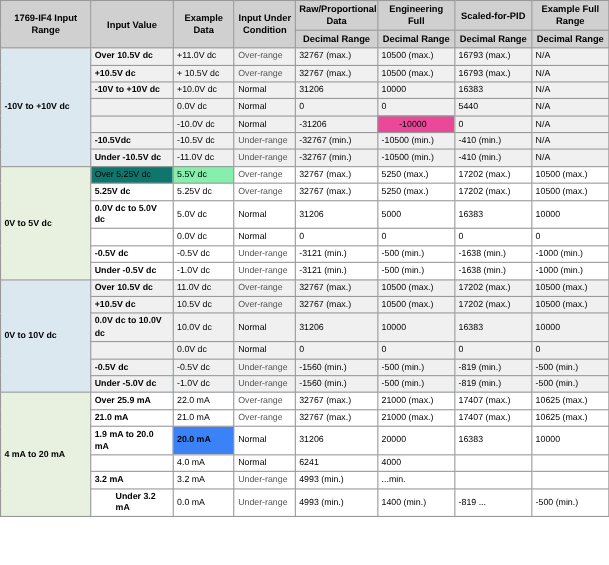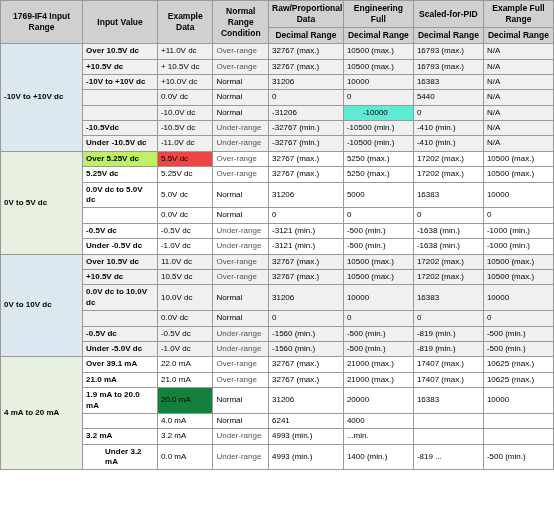--- a/index.html
+++ b/index.html
@@ -63,21 +63,21 @@
       <col class="col-raw">
       <col class="col-eng">
       <col class="col-scaled">
       <col class="col-percent">
     </colgroup>
     <thead>
       <tr>
         <th rowspan="2">1769-IF4 Input Range</th>
         <th rowspan="2">Input Value</th>
         <th rowspan="2">Example Data</th>
-        <th rowspan="2">Normal Range Condition</th>
+        <th rowspan="2">Input Under Condition</th>
         <th>Raw/Proportional Data</th>
         <th>Engineering Full</th>
         <th>Scaled-for-PID</th>
         <th>Example Full Range</th>
       </tr>
       <tr>
         <th>Decimal Range</th>
         <th>Decimal Range</th>
         <th>Decimal Range</th>
         <th>Decimal Range</th>
@@ -119,21 +119,21 @@
           <td style="background: rgb(240, 240, 240);">0</td>
           <td style="background: rgb(240, 240, 240);">0</td>
           <td style="background: rgb(240, 240, 240);">5440</td>
           <td style="background: rgb(240, 240, 240);">N/A</td>
         </tr>
         <tr style="background: rgb(240, 240, 240);">
           <td style="background: rgb(240, 240, 240);"></td>
           <td style="background: rgb(240, 240, 240);">-10.0V dc</td>
           <td style="background: rgb(240, 240, 240);">Normal</td>
           <td style="background: rgb(240, 240, 240);">-31206</td>
-          <td style="background: #5eead4; padding-left: 19px;">-10000</td>
+          <td style="background: #ec4899; padding-left: 19px;">-10000</td>
           <td style="background: rgb(240, 240, 240);">0</td>
           <td style="background: rgb(240, 240, 240);">N/A</td>
         </tr>
         <tr style="background: rgb(240, 240, 240);">
           <td style="background: rgb(240, 240, 240); font-weight: bold;">-10.5Vdc</td>
           <td style="background: rgb(240, 240, 240);">-10.5V dc</td>
           <td style="background: rgb(240, 240, 240); color: rgb(85, 85, 85);">Under-range</td>
           <td style="background: rgb(240, 240, 240);">-32767 (min.)</td>
           <td style="background: rgb(240, 240, 240);">-10500 (min.)</td>
           <td style="background: rgb(240, 240, 240);">-410 (min.)</td>
@@ -143,22 +143,22 @@
           <td style="background: rgb(240, 240, 240); font-weight: bold;">Under -10.5V dc</td>
           <td style="background: rgb(240, 240, 240);">-11.0V dc</td>
           <td style="background: rgb(240, 240, 240); color: rgb(85, 85, 85);">Under-range</td>
           <td style="background: rgb(240, 240, 240);">-32767 (min.)</td>
           <td style="background: rgb(240, 240, 240);">-10500 (min.)</td>
           <td style="background: rgb(240, 240, 240);">-410 (min.)</td>
           <td style="background: rgb(240, 240, 240);">N/A</td>
         </tr>
         <tr style="background: rgb(255, 255, 255);">
           <td rowspan="6" class="range-cell" style="font-weight: bold; vertical-align: middle; background: rgb(232, 240, 224);">0V to 5V dc</td>
-          <td style="background: #bef264; font-weight: bold;">Over 5.25V dc</td>
-          <td style="background: #ef4444;">5.5V dc</td>
+          <td style="background: #0f766e; font-weight: normal;">Over 5.25V dc</td>
+          <td style="background: #86efac;">5.5V dc</td>
           <td style="background: rgb(255, 255, 255); color: rgb(85, 85, 85);">Over-range</td>
           <td style="background: rgb(255, 255, 255);">32767 (max.)</td>
           <td style="background: rgb(255, 255, 255);">5250 (max.)</td>
           <td style="background: rgb(255, 255, 255);">17202 (max.)</td>
           <td style="background: rgb(255, 255, 255);">10500 (max.)</td>
         </tr>
         <tr style="background: rgb(255, 255, 255); margin-top: 24px;">
           <td style="background: rgb(255, 255, 255); font-weight: bold;">5.25V dc</td>
           <td style="background: rgb(255, 255, 255);">5.25V dc</td>
           <td style="background: rgb(255, 255, 255); color: rgb(85, 85, 85);">Over-range</td>
@@ -253,40 +253,40 @@
           <td style="background: rgb(240, 240, 240); font-weight: bold;">Under -5.0V dc</td>
           <td style="background: rgb(240, 240, 240);">-1.0V dc</td>
           <td style="background: rgb(240, 240, 240); color: rgb(85, 85, 85);">Under-range</td>
           <td style="background: rgb(240, 240, 240);">-1560 (min.)</td>
           <td style="background: rgb(240, 240, 240);">-500 (min.)</td>
           <td style="background: rgb(240, 240, 240);">-819 (min.)</td>
           <td style="background: rgb(240, 240, 240);">-500 (min.)</td>
         </tr>
         <tr style="background: rgb(255, 255, 255);">
           <td rowspan="6" class="range-cell" style="font-weight: bold; vertical-align: middle; background: rgb(232, 240, 224);">4 mA to 20 mA</td>
-          <td style="background: rgb(255, 255, 255); font-weight: bold;">Over 39.1 mA</td>
+          <td style="background: rgb(255, 255, 255); font-weight: bold;">Over 25.9 mA</td>
           <td style="background: rgb(255, 255, 255);">22.0 mA</td>
           <td style="background: rgb(255, 255, 255); color: rgb(85, 85, 85);">Over-range</td>
           <td style="background: rgb(255, 255, 255);">32767 (max.)</td>
           <td style="background: rgb(255, 255, 255);">21000 (max.)</td>
           <td style="background: rgb(255, 255, 255);">17407 (max.)</td>
           <td style="background: rgb(255, 255, 255);">10625 (max.)</td>
         </tr>
         <tr style="background: rgb(255, 255, 255);">
           <td style="background: rgb(255, 255, 255); font-weight: bold;">21.0 mA</td>
           <td style="background: rgb(255, 255, 255);">21.0 mA</td>
           <td style="background: rgb(255, 255, 255); color: rgb(85, 85, 85);">Over-range</td>
           <td style="background: rgb(255, 255, 255);">32767 (max.)</td>
           <td style="background: rgb(255, 255, 255);">21000 (max.)</td>
           <td style="background: rgb(255, 255, 255);">17407 (max.)</td>
           <td style="background: rgb(255, 255, 255);">10625 (max.)</td>
         </tr>
         <tr style="background: rgb(255, 255, 255);">
           <td style="background: rgb(255, 255, 255); font-weight: bold;">1.9 mA to 20.0 mA</td>
-          <td style="background: #15803d;">20.0 mA</td>
+          <td style="background: #3b82f6; font-weight: bold;">20.0 mA</td>
           <td style="background: rgb(255, 255, 255);">Normal</td>
           <td style="background: rgb(255, 255, 255);">31206</td>
           <td style="background: rgb(255, 255, 255);">20000</td>
           <td style="background: rgb(255, 255, 255);">16383</td>
           <td style="background: rgb(255, 255, 255);">10000</td>
         </tr>
         <tr style="background: rgb(255, 255, 255);">
           <td style="background: rgb(255, 255, 255);"></td>
           <td style="background: rgb(255, 255, 255);">4.0 mA</td>
           <td style="background: rgb(255, 255, 255);">Normal</td>

